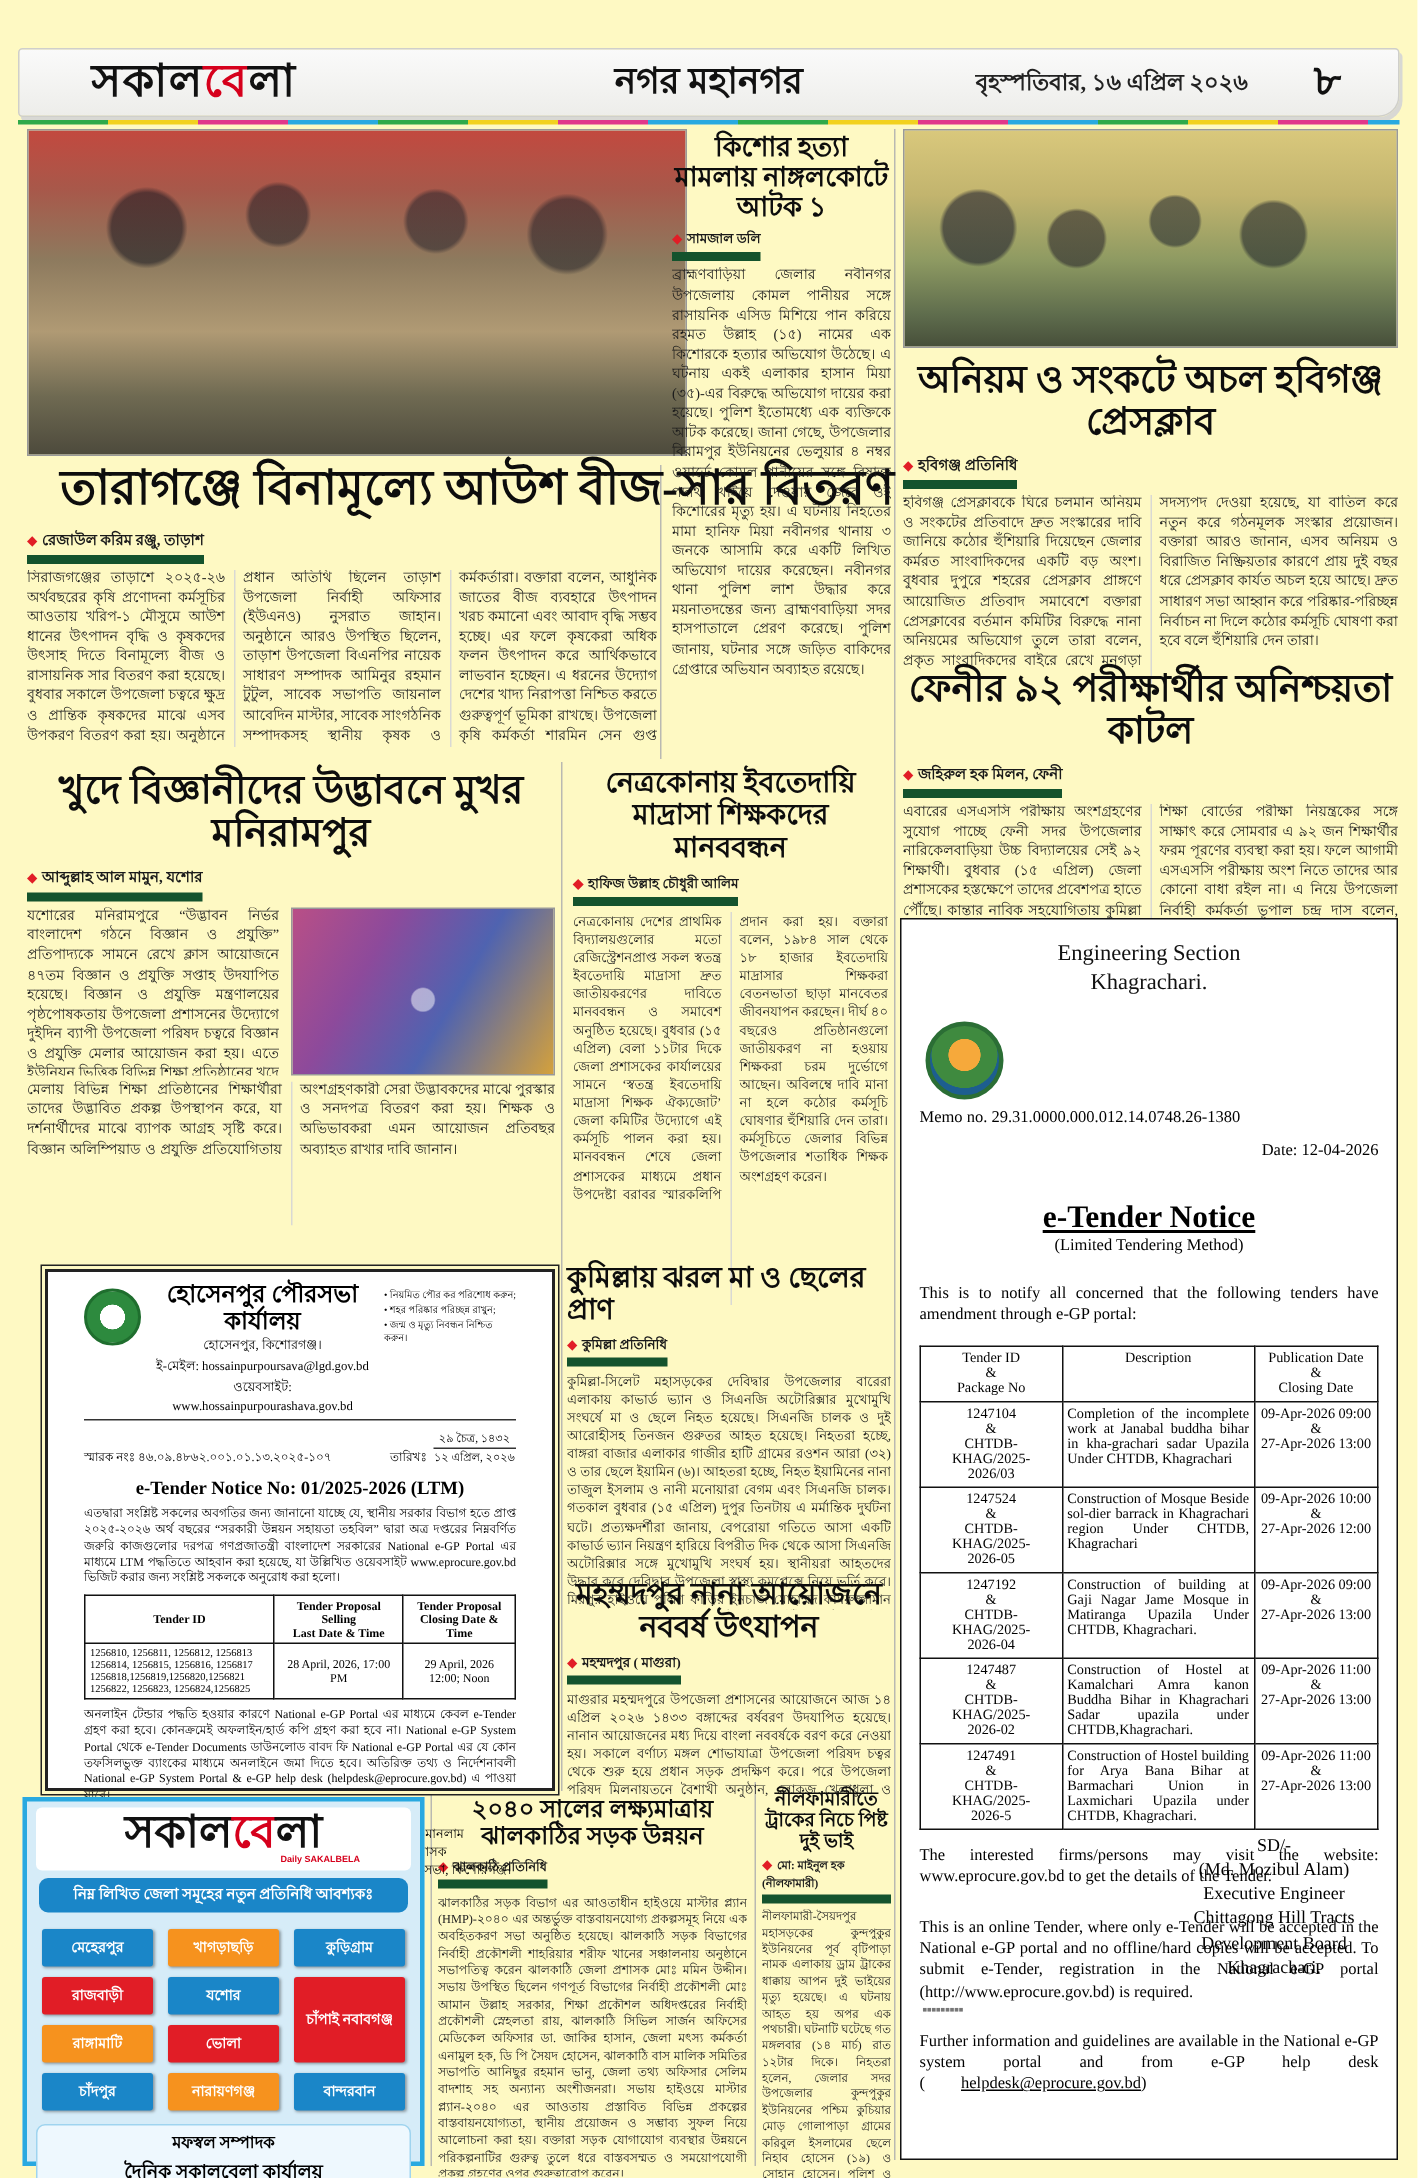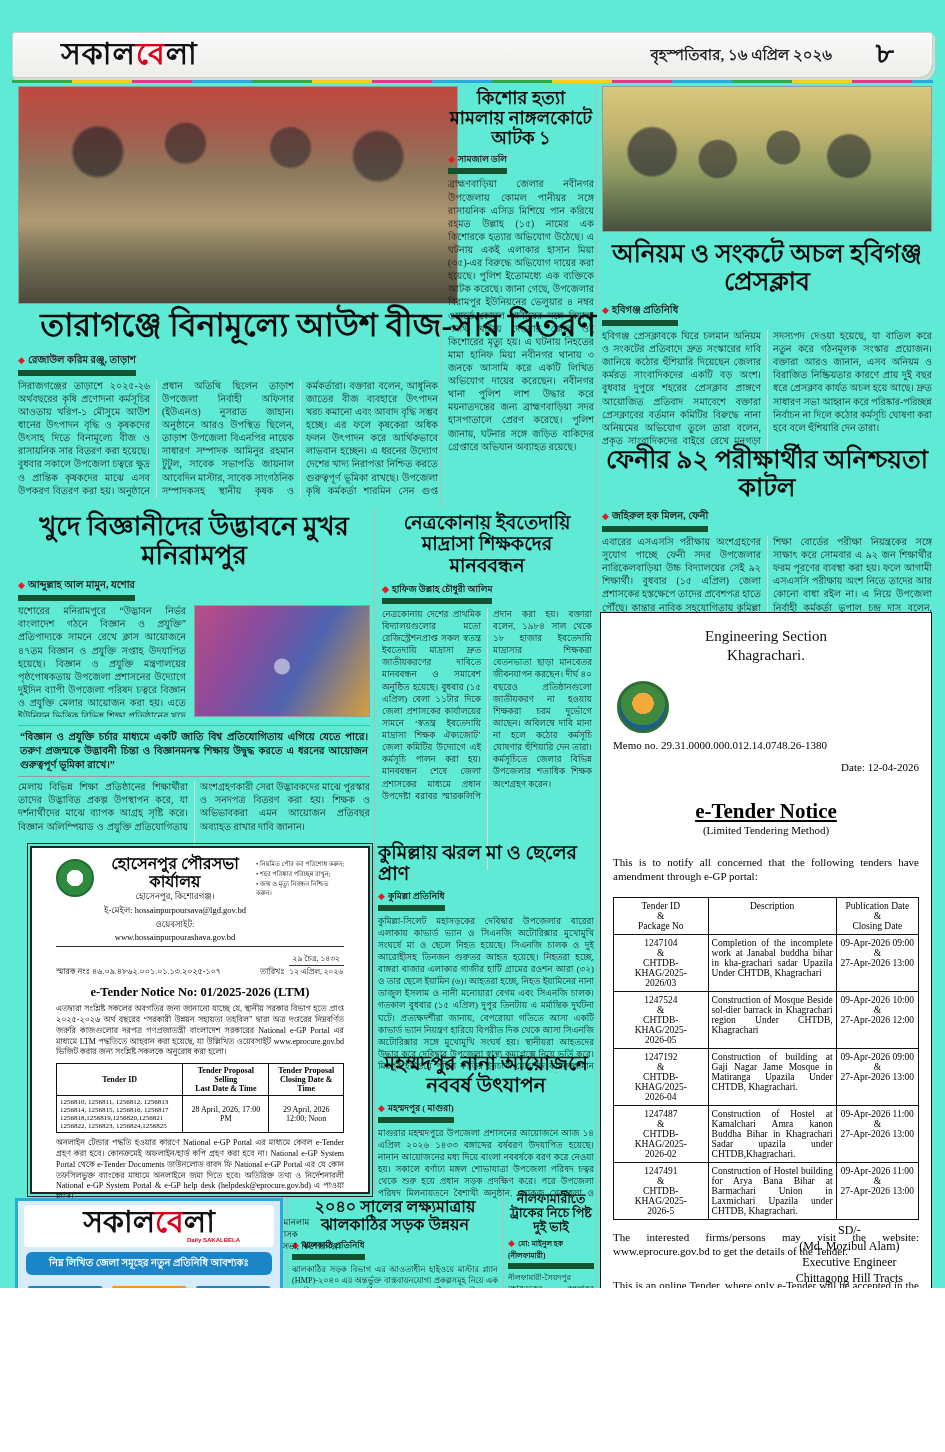--- a/index.html
+++ b/index.html
@@ -1,18 +1,18 @@
 <!DOCTYPE html>
 <html><head>
 <meta charset="utf-8">
 <style>
   * { margin:0; padding:0; box-sizing:border-box; }
   html,body { background:#ffffff; }
   body { font-family:"Liberation Serif","DejaVu Serif",serif; }
-  .page { position:relative; width:945px; height:1288px; background:#5eead4; overflow:hidden; }
+  .page { position:relative; width:945px; height:1452px; background:#fef9c3; overflow:hidden; }
 
   
   .masthead { position:absolute; left:12px; top:32px; width:921px; height:46px;
     background:linear-gradient(180deg,#fafafa,#ededea); border:1px solid #cfcfcb;
     border-radius:3px 3px 14px 3px; box-shadow:2px 3px 0 #d8d8d4; display:flex; align-items:center; }
   .logo { font-size:30px; font-weight:bold; letter-spacing:1px; margin-left:48px; color:#111; white-space:nowrap; }
   .logo .accent { color:#d6001c; }
   .mast-section { position:absolute; left:0; right:0; text-align:center; font-size:24px; font-weight:bold; color:#111; }
   .mast-date { position:absolute; right:100px; font-size:15px; font-weight:bold; color:#222; }
   .mast-page { position:absolute; right:38px; font-size:28px; font-weight:bold; color:#111; }
@@ -88,20 +88,21 @@
   .quotebox { font-size:10px; font-weight:bold; line-height:1.4; text-align:justify; color:#111;
     border-top:1px solid #999; border-bottom:1px solid #999; padding:4px 2px; margin:4px 0; }
 </style>
 </head>
 <body>
 
 <div class="page">
 
   <div class="masthead">
     <div class="logo"><span>সকাল</span><span class="accent">বে</span><span>লা</span></div>
+    <div class="mast-section">নগর মহানগর</div>
     <div class="mast-date">বৃহস্পতিবার, ১৬ এপ্রিল ২০২৬</div>
     <div class="mast-page">৮</div>
   </div>
   <div class="color-strip"></div>
 
   <div class="vrule" style="left:596px;top:86px;height:1354px;"></div>
   <div class="vrule" style="left:374px;top:508px;height:686px;"></div>
   <div class="vrule" style="left:440px;top:310px;height:196px;"></div>
   <div class="vrule" style="left:287px;top:1196px;height:248px;"></div>
   <div class="vrule" style="left:503px;top:1188px;height:256px;"></div>
@@ -151,21 +152,20 @@
   <div style="position:absolute;left:18px;top:512px;width:352px;height:326px;">
     <div class="headline" style="font-size:26px;">খুদে বিজ্ঞানীদের উদ্ভাবনে মুখর মনিরামপুর</div>
     <div style="margin-top:3px;"><span class="byline"><span class="dot">◆</span><span>আব্দুল্লাহ আল মামুন, যশোর</span></span></div>
     <div style="position:relative;">
       <div class="photo" style="position:static;float:right;width:176px;height:112px;margin:0 0 4px 8px;
            background:
              radial-gradient(circle at 50% 55%, rgba(255,255,255,.5) 0 7%, transparent 8%),
              linear-gradient(120deg,#b94f86 0%,#8d4a9b 30%,#4f63b0 60%,#d4a13c 100%);"></div>
       <div class="bodytext" style="height:112px;">যশোরের মনিরামপুরে “উদ্ভাবন নির্ভর বাংলাদেশ গঠনে বিজ্ঞান ও প্রযুক্তি” প্রতিপাদ্যকে সামনে রেখে ক্লাস আয়োজনে ৪৭তম বিজ্ঞান ও প্রযুক্তি সপ্তাহ উদযাপিত হয়েছে। বিজ্ঞান ও প্রযুক্তি মন্ত্রণালয়ের পৃষ্ঠপোষকতায় উপজেলা প্রশাসনের উদ্যোগে দুইদিন ব্যাপী উপজেলা পরিষদ চত্বরে বিজ্ঞান ও প্রযুক্তি মেলার আয়োজন করা হয়। এতে ইউনিয়ন ভিত্তিক বিভিন্ন শিক্ষা প্রতিষ্ঠানের খুদে বিজ্ঞানীরা তাদের উদ্ভাবিত প্রযুক্তি ও প্রকল্প প্রদর্শন করে।</div>
       <div style="clear:both;"></div>
-      <div class="quotebox">“বিজ্ঞান ও প্রযুক্তি চর্চার মাধ্যমে একটি জাতি বিশ্ব প্রতিযোগিতায় এগিয়ে যেতে পারে। তরুণ প্রজন্মকে উদ্ভাবনী চিন্তা ও বিজ্ঞানমনস্ক শিক্ষায় উদ্বুদ্ধ করতে এ ধরনের আয়োজন গুরুত্বপূর্ণ ভূমিকা রাখে।”</div>
       <div class="bodytext cols2" style="height:96px;">মেলায় বিভিন্ন শিক্ষা প্রতিষ্ঠানের শিক্ষার্থীরা তাদের উদ্ভাবিত প্রকল্প উপস্থাপন করে, যা দর্শনার্থীদের মাঝে ব্যাপক আগ্রহ সৃষ্টি করে। বিজ্ঞান অলিম্পিয়াড ও প্রযুক্তি প্রতিযোগিতায় অংশগ্রহণকারী সেরা উদ্ভাবকদের মাঝে পুরস্কার ও সনদপত্র বিতরণ করা হয়। শিক্ষক ও অভিভাবকরা এমন আয়োজন প্রতিবছর অব্যাহত রাখার দাবি জানান।</div>
     </div>
   </div>
 
   <div style="position:absolute;left:382px;top:512px;width:210px;height:326px;">
     <div class="headline" style="font-size:19px;">নেত্রকোনায় ইবতেদায়ি মাদ্রাসা শিক্ষকদের মানববন্ধন</div>
     <div style="margin-top:2px;"><span class="byline" style="font-size:9px;font-family:Liberation Serif, serif;"><span class="dot">◆</span><span>হাফিজ উল্লাহ চৌধুরী আলিম</span></span></div>
     <div class="bodytext cols2" style="height:262px;font-size:8.8px;">নেত্রকোনায় দেশের প্রাথমিক বিদ্যালয়গুলোর মতো রেজিস্ট্রেশনপ্রাপ্ত সকল স্বতন্ত্র ইবতেদায়ি মাদ্রাসা দ্রুত জাতীয়করণের দাবিতে মানববন্ধন ও সমাবেশ অনুষ্ঠিত হয়েছে। বুধবার (১৫ এপ্রিল) বেলা ১১টার দিকে জেলা প্রশাসকের কার্যালয়ের সামনে ‘স্বতন্ত্র ইবতেদায়ি মাদ্রাসা শিক্ষক ঐক্যজোট’ জেলা কমিটির উদ্যোগে এই কর্মসূচি পালন করা হয়। মানববন্ধন শেষে জেলা প্রশাসকের মাধ্যমে প্রধান উপদেষ্টা বরাবর স্মারকলিপি প্রদান করা হয়। বক্তারা বলেন, ১৯৮৪ সাল থেকে ১৮ হাজার ইবতেদায়ি মাদ্রাসার শিক্ষকরা বেতনভাতা ছাড়া মানবেতর জীবনযাপন করছেন। দীর্ঘ ৪০ বছরেও প্রতিষ্ঠানগুলো জাতীয়করণ না হওয়ায় শিক্ষকরা চরম দুর্ভোগে আছেন। অবিলম্বে দাবি মানা না হলে কঠোর কর্মসূচি ঘোষণার হুঁশিয়ারি দেন তারা। কর্মসূচিতে জেলার বিভিন্ন উপজেলার শতাধিক শিক্ষক অংশগ্রহণ করেন।</div>
   </div>
 

